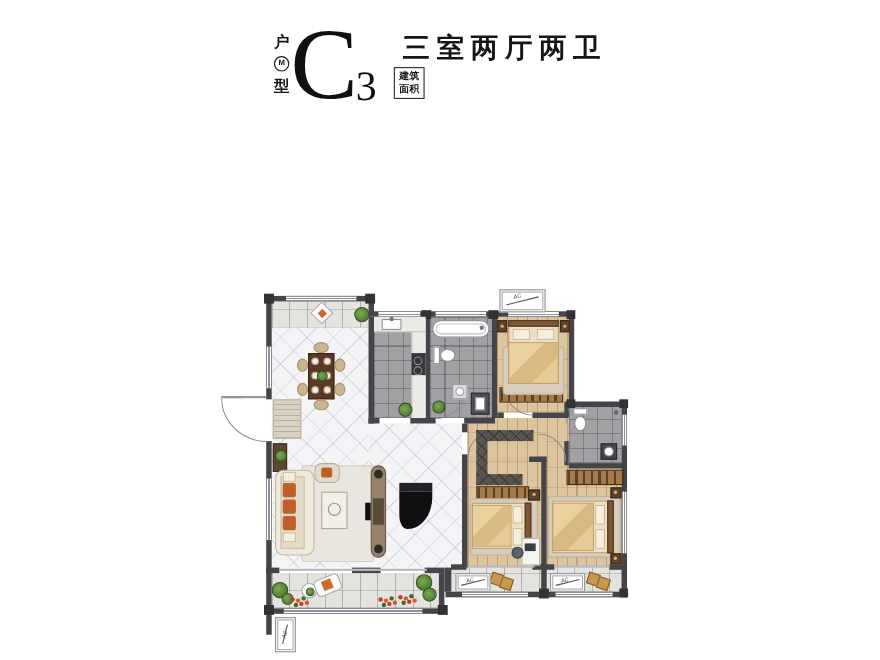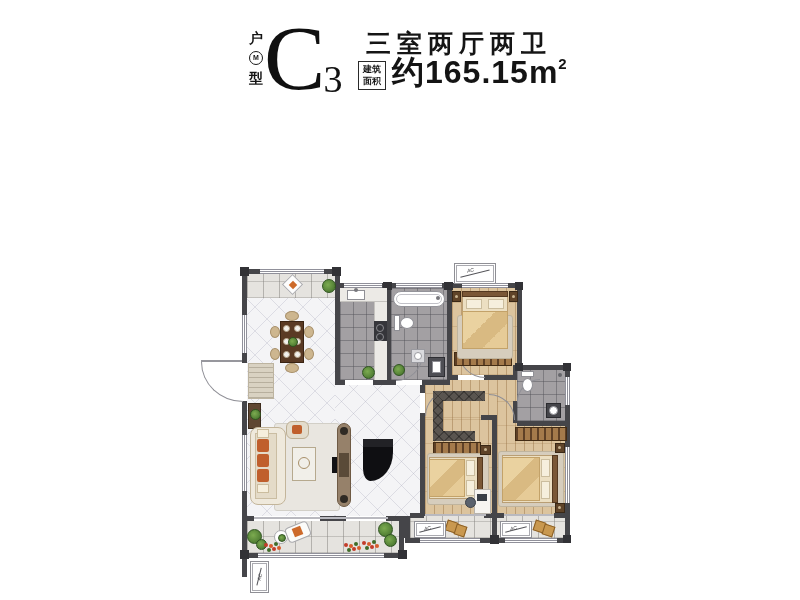--- a/index.html
+++ b/index.html
@@ -79,23 +79,20 @@
 <div class="abs unit-code">
   <span class="big">C</span>
   <span class="sub">3</span>
 </div>
 <div class="abs layout-title">三室两厅两卫</div>
 <div class="abs area-row">
   <div class="area-box">
     <span>建筑</span><br>
     <span>面积</span>
   </div>
-  <div class="area-val">
-    <span>约</span><span>165.15</span><span>m</span><span class="sup">2</span>
-  </div>
 </div>
 
 <div class="abs plan">
 
   <div class="floor-balc" style="left:19px;top:11px;width:88px;height:24px;"></div>
   <div class="floor-marble" style="left:19px;top:35px;width:88px;height:218px;"></div>
   <div class="floor-marble" style="left:107px;top:122px;width:85px;height:131px;"></div>
   <div class="floor-gray" style="left:112px;top:25px;width:47px;height:92px;"></div>
   <div class="floor-gray" style="left:163px;top:25px;width:56px;height:92px;"></div>
   <div class="floor-wood" style="left:224px;top:25px;width:65px;height:87px;"></div>

